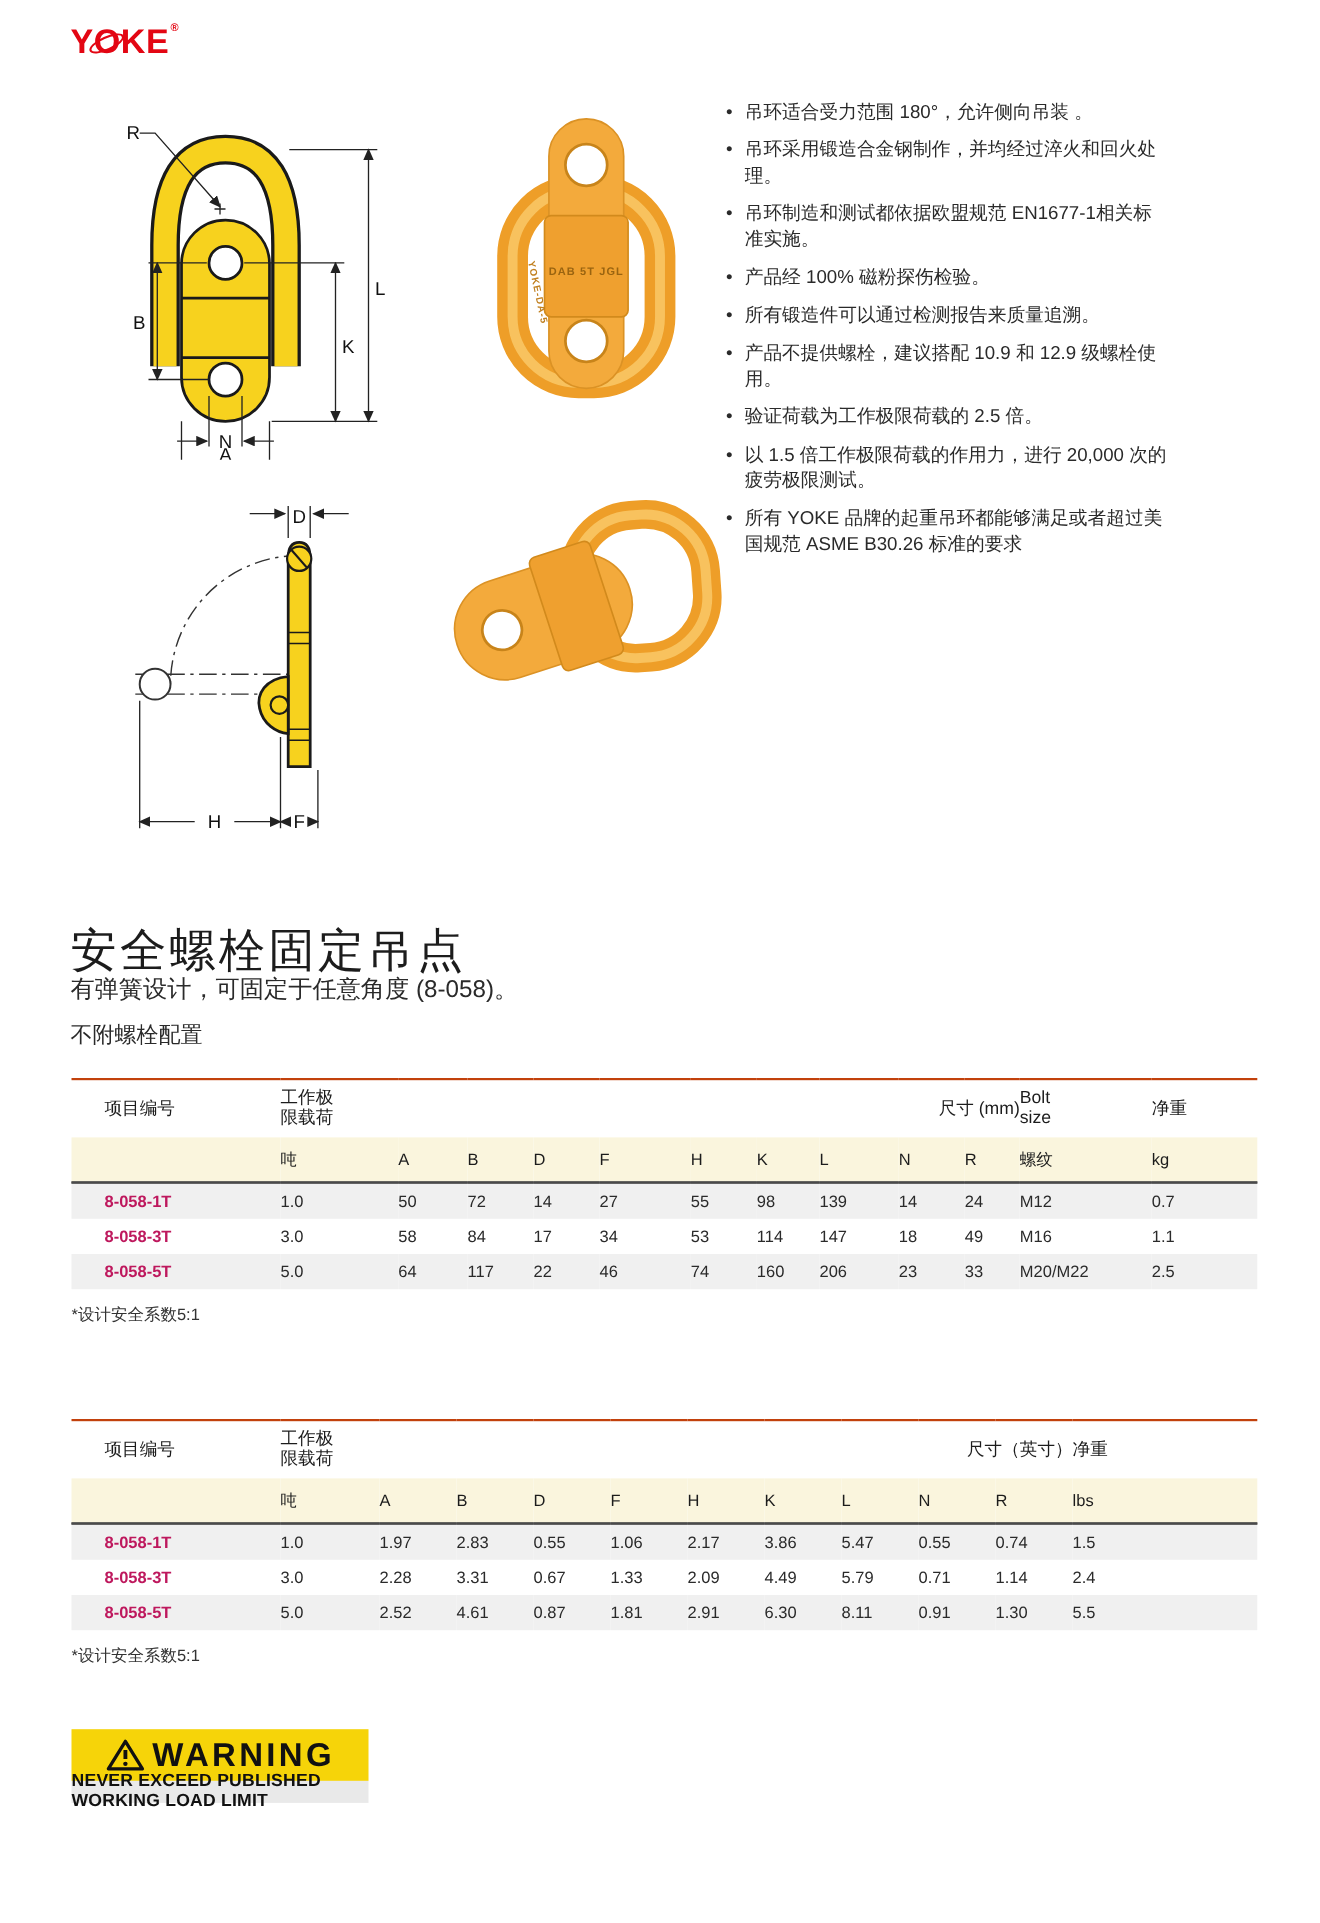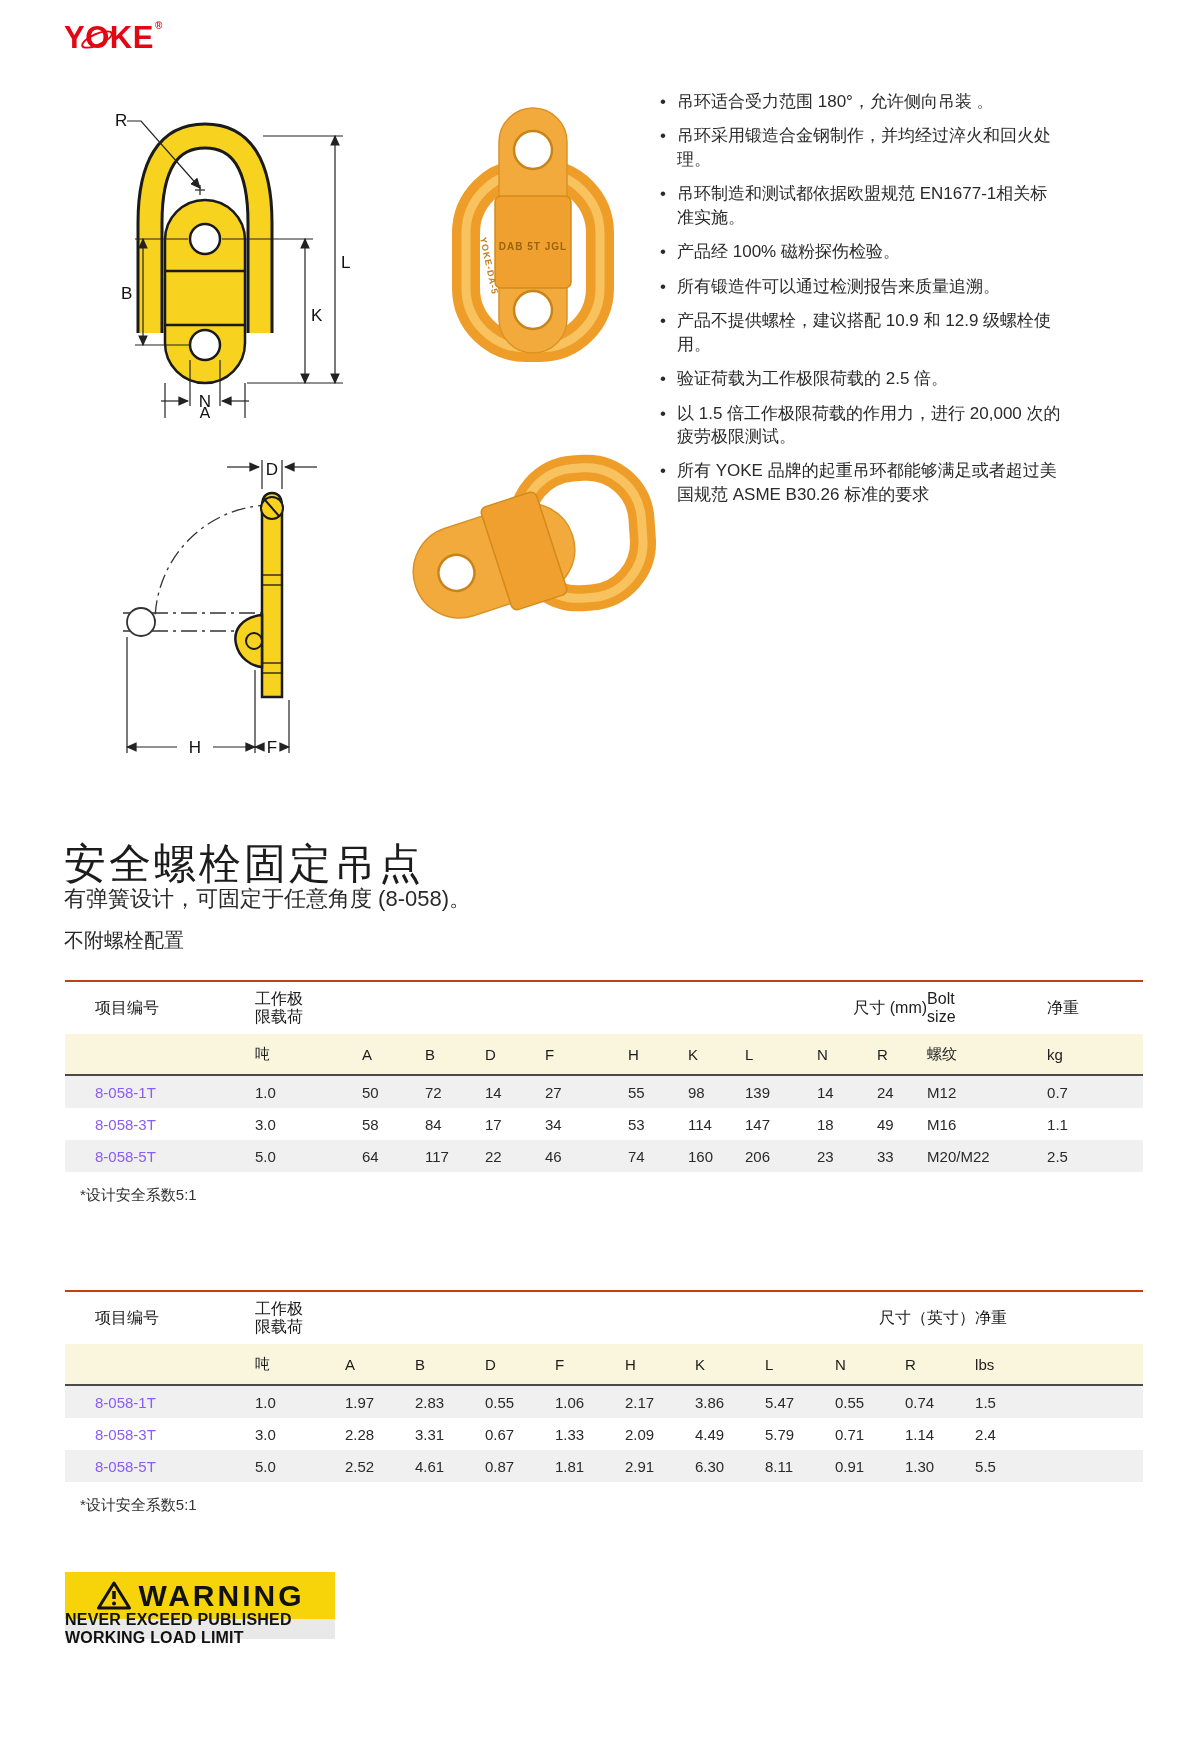--- a/index.html
+++ b/index.html
@@ -43,23 +43,23 @@
   .tblwrap.inch{top:1290px;}
   table.spec{border-collapse:collapse;table-layout:fixed;width:1078px;border-top:2px solid #c2410c;}
   table.spec th,table.spec td{padding:0;text-align:left;font-weight:400;vertical-align:middle;}
   .h1 th{height:52px;vertical-align:bottom;padding-bottom:7px;font-size:16px;font-weight:700;color:#1c1c1c;}
   .h1 th.dims{text-align:right;}
   .h1 .two span{display:block;line-height:1.15;}
   .h2 td{height:40px;background:#faf5dd;font-weight:700;font-size:15px;color:#1c1c1c;
          border-bottom:2px solid #4a4a4a;}
   tbody.rows td{height:32px;font-size:15px;color:#2a2a2a;}
   tbody.rows tr:nth-child(odd){background:#f0f0f0;}
-  tbody.rows td.c1{font-weight:400;color:#8b5cf6;}
+  tbody.rows td.c1{font-weight:700;color:#be185d;}
   .c1{padding-left:30px !important;}
-  .footnote{margin:14px 0 0 15px;font-size:15px;color:#333;}
+  .footnote{margin:14px 0 0 0;font-size:15px;color:#333;}
 
   
   .warning{position:absolute;left:65px;top:1572px;width:270px;}
   .warn-top{background:#f6d409;height:47px;display:flex;align-items:center;justify-content:center;gap:7px;}
   .warn-word{font-size:30px;font-weight:800;letter-spacing:3px;color:#111;}
   .warn-bottom{background:#e9e9e9;height:20px;display:flex;align-items:center;justify-content:center;
                font-size:16px;font-weight:700;color:#111;letter-spacing:.2px;}
 </style>
 </head>
 <body>

